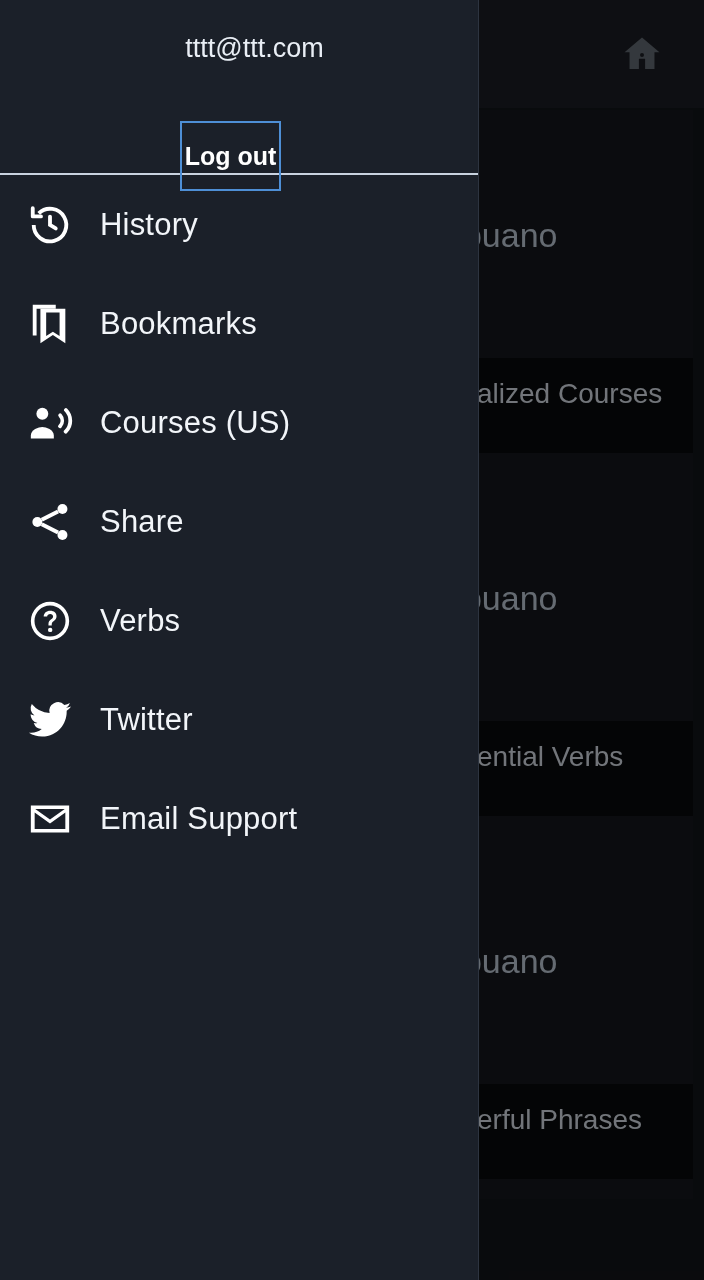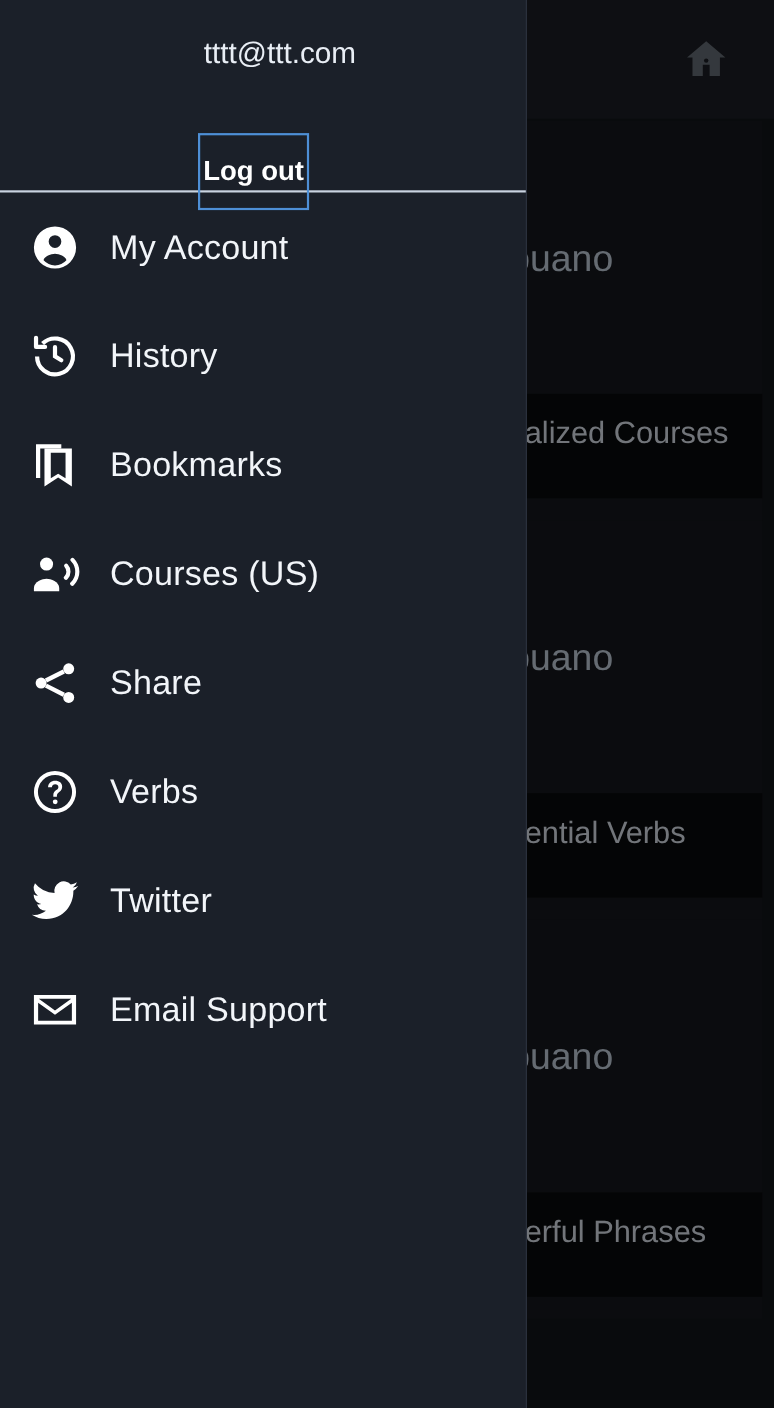--- a/index.html
+++ b/index.html
@@ -187,28 +187,20 @@
 
   <div class="drawer">
 
     <div class="drawer-header">
       <div class="account-email">tttt@ttt.com</div>
       <button class="logout-btn">Log out</button>
     </div>
 
     <div class="menu">
 
-      <div class="menu-item">
-        <span class="menu-icon">
-          <svg viewBox="0 0 24 24" width="46" height="46" fill="#ffffff">
-            <path d="M12 2a10 10 0 1 0 0 20 10 10 0 0 0 0-20zm0 4.2a3 3 0 1 1 0 6 3 3 0 0 1 0-6zm0 14.3a7.2 7.2 0 0 1-5.4-2.4c.1-2 4-3.1 5.4-3.1s5.3 1.1 5.4 3.1A7.2 7.2 0 0 1 12 20.5z"></path>
-          </svg>
-        </span>
-        <span class="menu-label">My Account</span>
-      </div>
 
 
       <div class="menu-item">
         <span class="menu-icon">
           <svg viewBox="0 0 24 24" width="46" height="46" fill="none" stroke="#ffffff" stroke-width="2">
             <path d="M3.5 12a8.5 8.5 0 1 0 2.6-6.1"></path>
             <path d="M3 3.2v4.3h4.3" stroke-linecap="round" stroke-linejoin="round"></path>
             <path d="M12 7.6V12l3 1.8" stroke-linecap="round"></path>
           </svg>
         </span>

